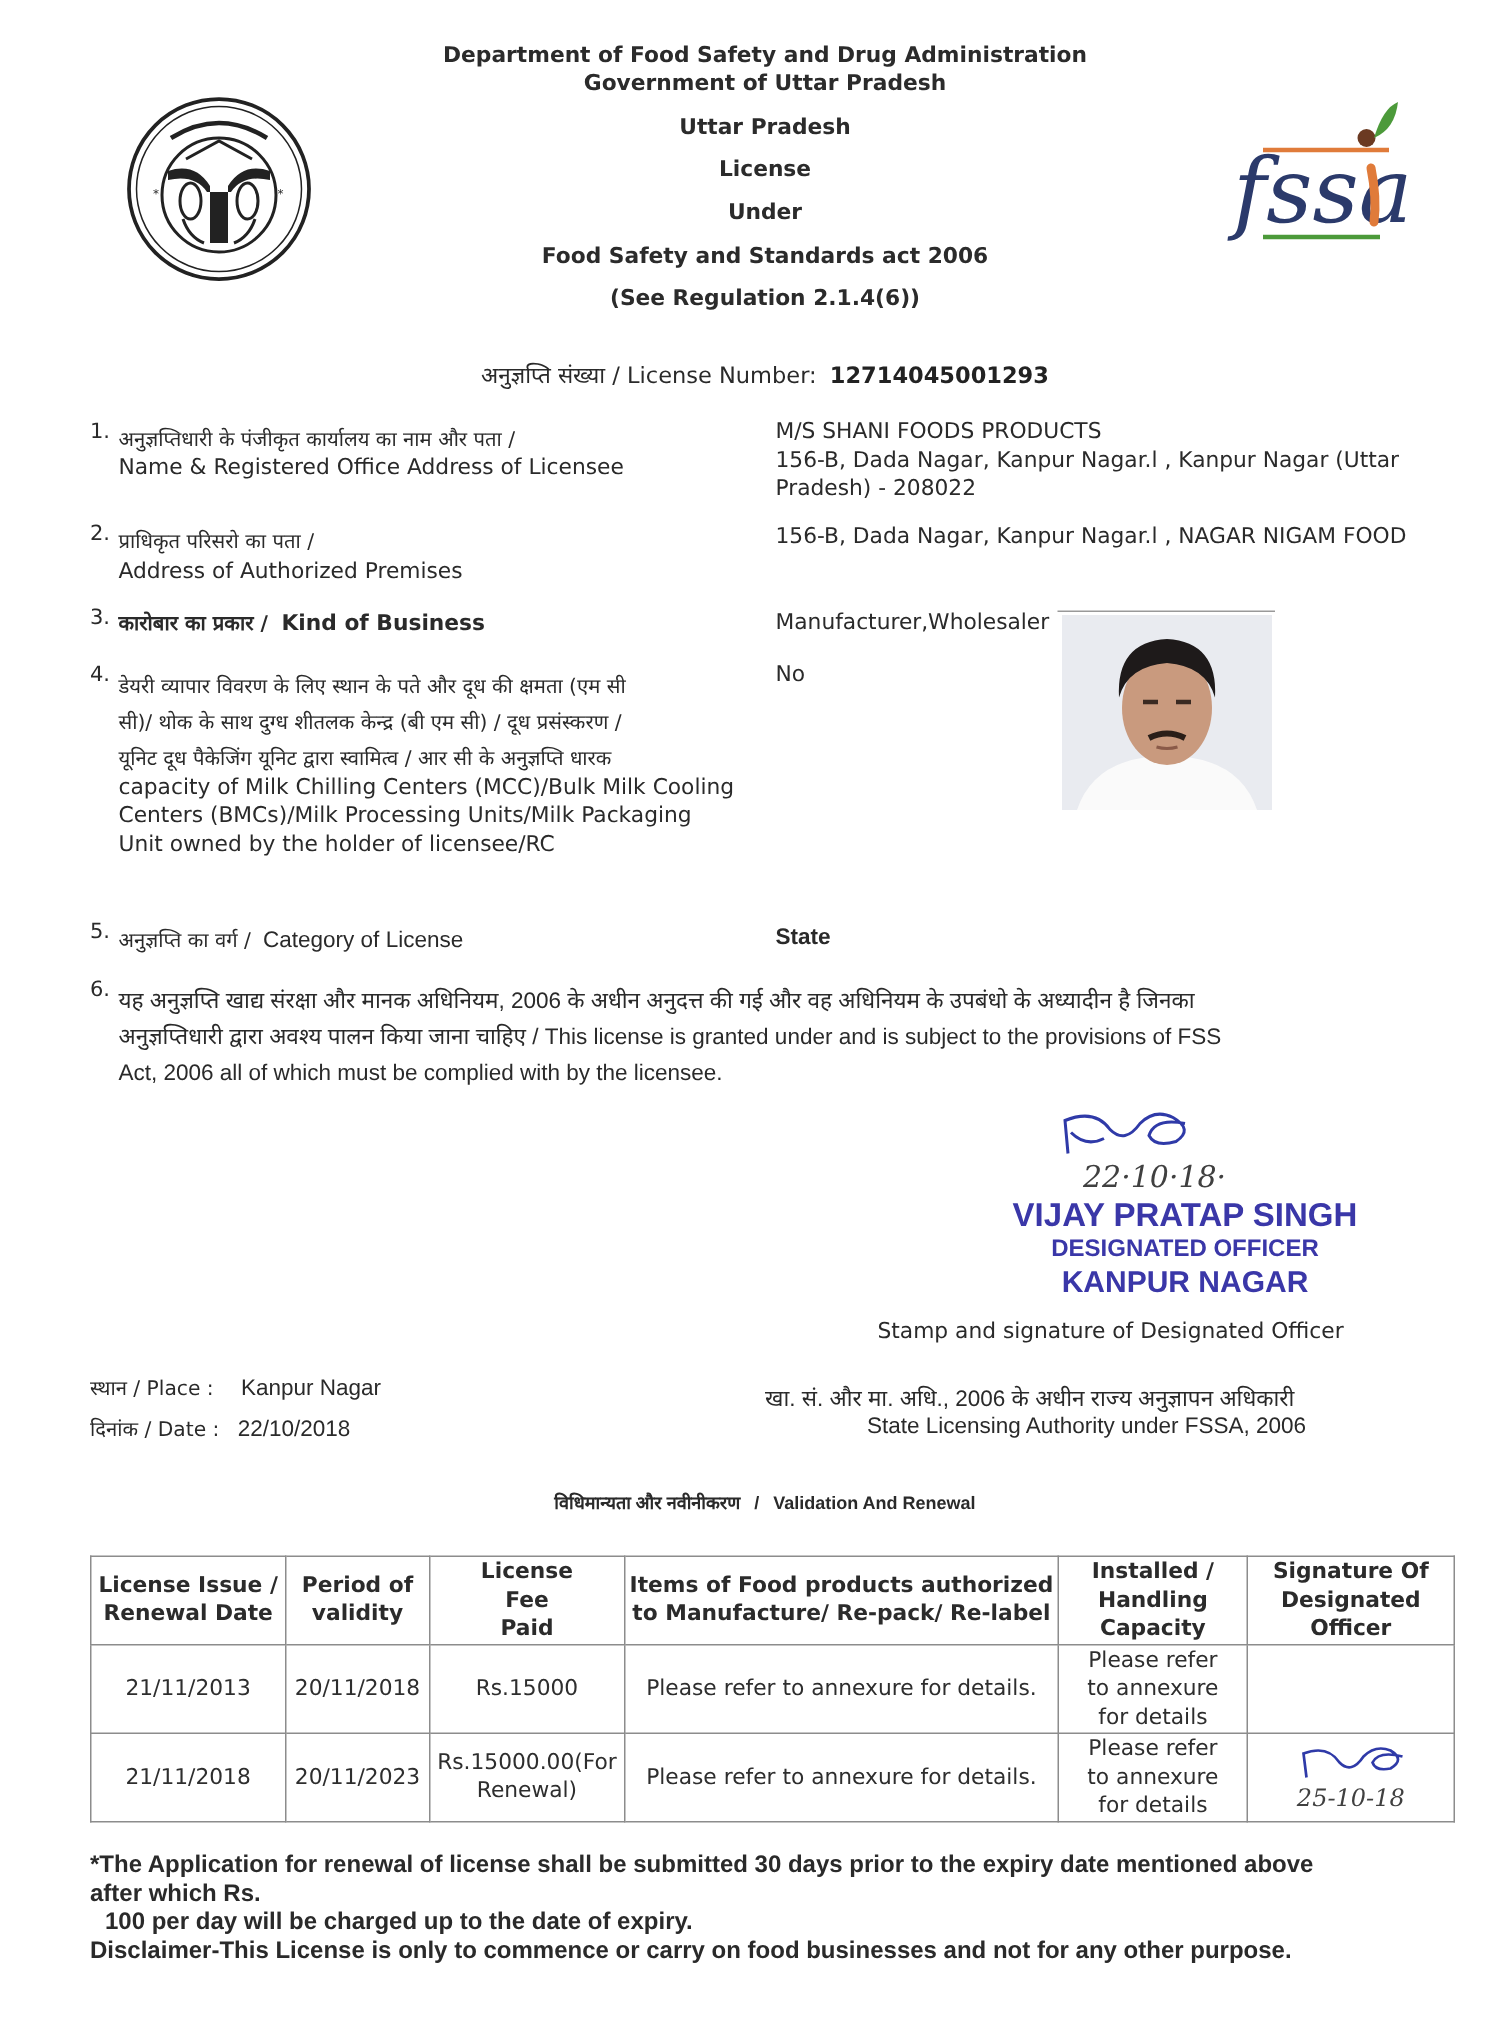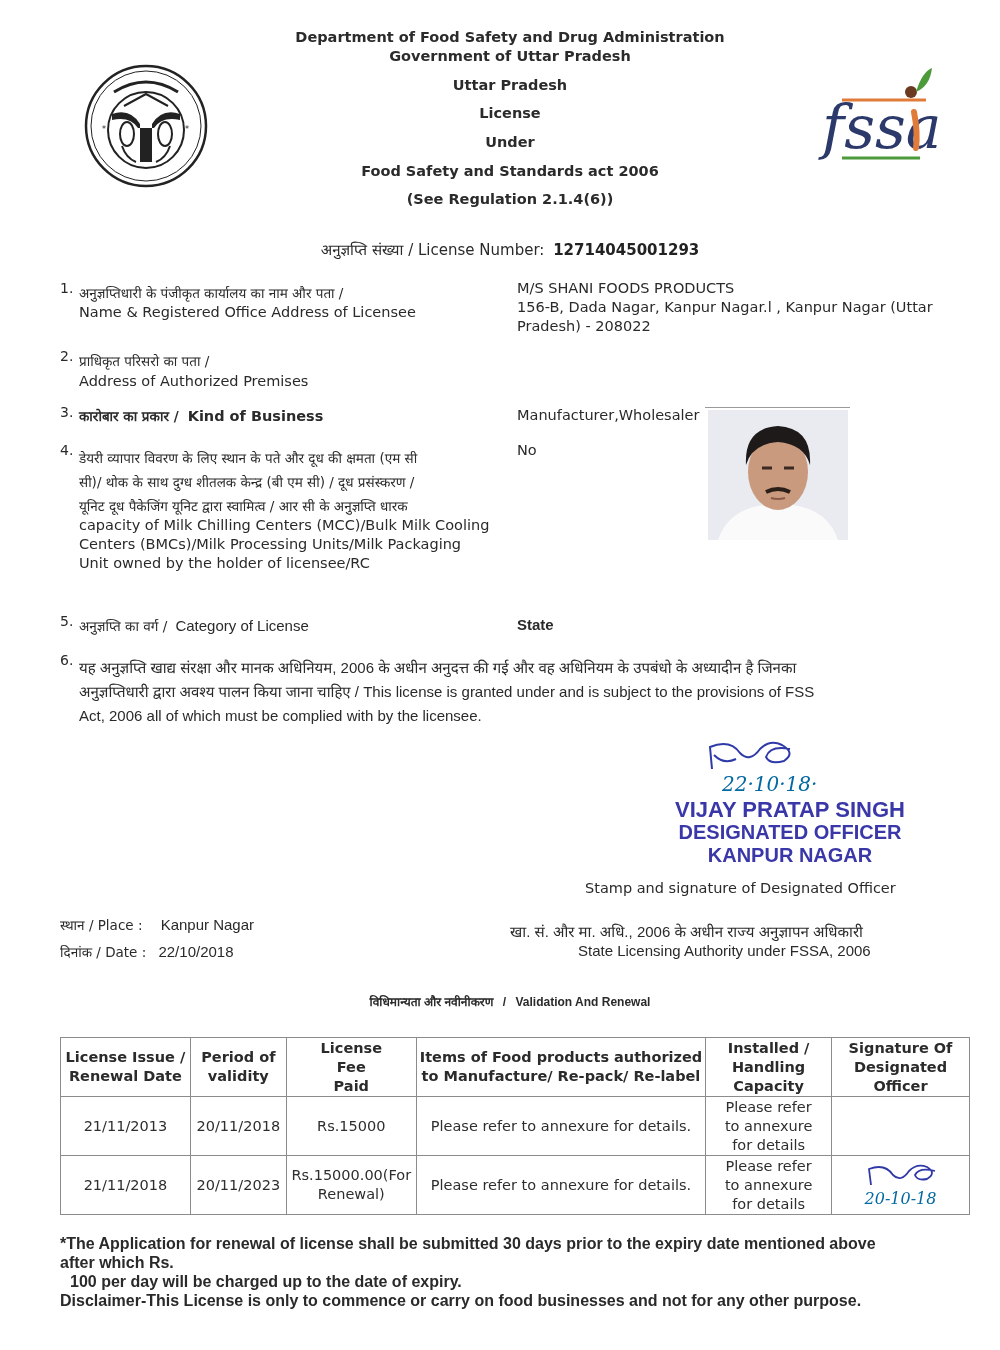--- a/index.html
+++ b/index.html
@@ -9,21 +9,21 @@
   .hdr { left: 0; width: 1020px; text-align: center; font-weight: bold; font-size: 14.5px; color: #2b2b2b; }
   .num { font-size: 14px; position: absolute; }
   .txt { font-size: 14.5px; line-height: 19px; }
   .hi { font-family: "DejaVu Sans", sans-serif; font-size: 13.5px; }
   .cond { font-family: "Liberation Sans", sans-serif; font-size: 15px; }
   table.vr { border-collapse: collapse; position: absolute; left: 60px; top: 1037px; width: 910px; }
   table.vr td, table.vr th { border: 1.5px solid #8c8c8c; text-align: center; padding: 0 2px; font-size: 14.5px; line-height: 19px; }
   table.vr th { font-weight: bold; color: #2b2b2b; height: 58px; }
   table.vr td { height: 58px; color: #2e2e2e; }
   .stamp { color: #3a37a8; font-family: "Liberation Sans", sans-serif; font-weight: bold; text-align: center; }
-  .sig { color: #0369a1; font-family: "DejaVu Serif", serif; font-style: italic; }
+  .sig { color: #404040; font-family: "DejaVu Serif", serif; font-style: italic; }
   .footer { font-family: "Liberation Sans", sans-serif; font-weight: bold; font-size: 16px; line-height: 19px; color: #2a2a2a; }
 </style>
 </head>
 <body>
 
 <div class="abs hdr" style="top:29px;">Department of Food Safety and Drug Administration</div>
 <div class="abs hdr" style="top:48px;">Government of Uttar Pradesh</div>
 <div class="abs hdr" style="top:77px;">Uttar Pradesh</div>
 <div class="abs hdr" style="top:105px;">License</div>
 <div class="abs hdr" style="top:134px;">Under</div>
@@ -69,20 +69,21 @@
 <div class="abs txt" style="left:517px;top:279px;">
   <div>M/S SHANI FOODS PRODUCTS</div>
   <div>156-B, Dada Nagar, Kanpur Nagar.l , Kanpur Nagar (Uttar</div>
   <div>Pradesh) - 208022</div>
 </div>
 
 <div class="num" style="left:60px;top:348px;">2.</div>
 <div class="abs txt hi" style="left:79px;top:352px;">प्राधिकृत परिसरो का पता  /</div>
 <div class="abs txt" style="left:79px;top:372px;">Address of Authorized Premises</div>
 <div class="abs txt" style="left:517px;top:349px;">
+  <div>156-B, Dada Nagar, Kanpur Nagar.l , NAGAR NIGAM FOOD</div>
 </div>
 
 <div class="num" style="left:60px;top:404px;">3.</div>
 <div class="abs txt" style="left:79px;top:407px;font-weight:bold;">
   <span class="hi">कारोबार का प्रकार /</span>
   <span style="margin-left:4px;">Kind of Business</span>
 </div>
 <div class="abs txt" style="left:517px;top:406px;">Manufacturer,Wholesaler</div>
 <div class="abs" style="left:705px;top:407px;width:145px;height:1px;background:#999;"></div>
 
@@ -127,21 +128,21 @@
 
 <div class="abs" style="left:700px;top:735px;width:110px;height:40px;">
   <svg width="110" height="40" viewBox="0 0 110 40">
     <path d="M12 34 L10 12 Q30 4 40 18 Q50 28 60 14 Q70 4 82 10 Q96 18 84 26 Q70 30 66 22 Q70 10 90 14" fill="none" stroke="#2f3aa8" stroke-width="2"></path>
     <path d="M14 20 Q24 30 36 24" fill="none" stroke="#2f3aa8" stroke-width="2"></path>
   </svg>
 </div>
 <div class="abs sig" style="left:722px;top:772px;font-size:20px;">22·10·18·</div>
 <div class="abs stamp" style="left:640px;top:798px;width:300px;font-size:22px;line-height:23px;">
   <div>VIJAY PRATAP SINGH</div>
-  <div style="font-size:20px;">DESIGNATED OFFICER</div>
+  <div style="font-size:16px;">DESIGNATED OFFICER</div>
   <div style="font-size:20px;">KANPUR NAGAR</div>
 </div>
 <div class="abs txt" style="left:585px;top:879px;">Stamp and signature of Designated Officer</div>
 
 <div class="abs cond" style="left:60px;top:916px;">
   <span class="hi">स्थान / Place :</span>
   <span style="margin-left:14px;">Kanpur Nagar</span>
 </div>
 <div class="abs cond" style="left:60px;top:943px;">
   <span class="hi">दिनांक / Date :</span>
@@ -186,21 +187,21 @@
   <tr>
     <td>21/11/2018</td>
     <td>20/11/2023</td>
     <td>Rs.15000.00(For Renewal)</td>
     <td>Please refer to annexure for details.</td>
     <td style="padding:0 10px;">Please refer to annexure for details</td>
     <td style="position:relative;">
       <svg width="80" height="28" viewBox="0 0 80 28" style="display:block;margin:0 auto;">
         <path d="M10 24 L8 8 Q24 2 32 14 Q40 22 48 10 Q56 2 66 6 Q76 12 66 18 Q56 20 54 14 Q58 6 74 10" fill="none" stroke="#2f3aa8" stroke-width="1.8"></path>
       </svg>
-      <span class="sig" style="font-size:16px;">20-10-18</span>
+      <span class="sig" style="font-size:16px;">25-10-18</span>
     </td>
   </tr>
 </tbody>
   </table>
 
 <div class="abs footer" style="left:60px;top:1234px;width:930px;">
   <div>*The Application for renewal of license shall be submitted 30 days prior to the expiry date mentioned above</div>
   <div>after which Rs.</div>
   <div style="padding-left:10px;">100 per day will be charged up to the date of expiry.</div>
   <div>Disclaimer-This License is only to commence or carry on food businesses and not for any other purpose.</div>

